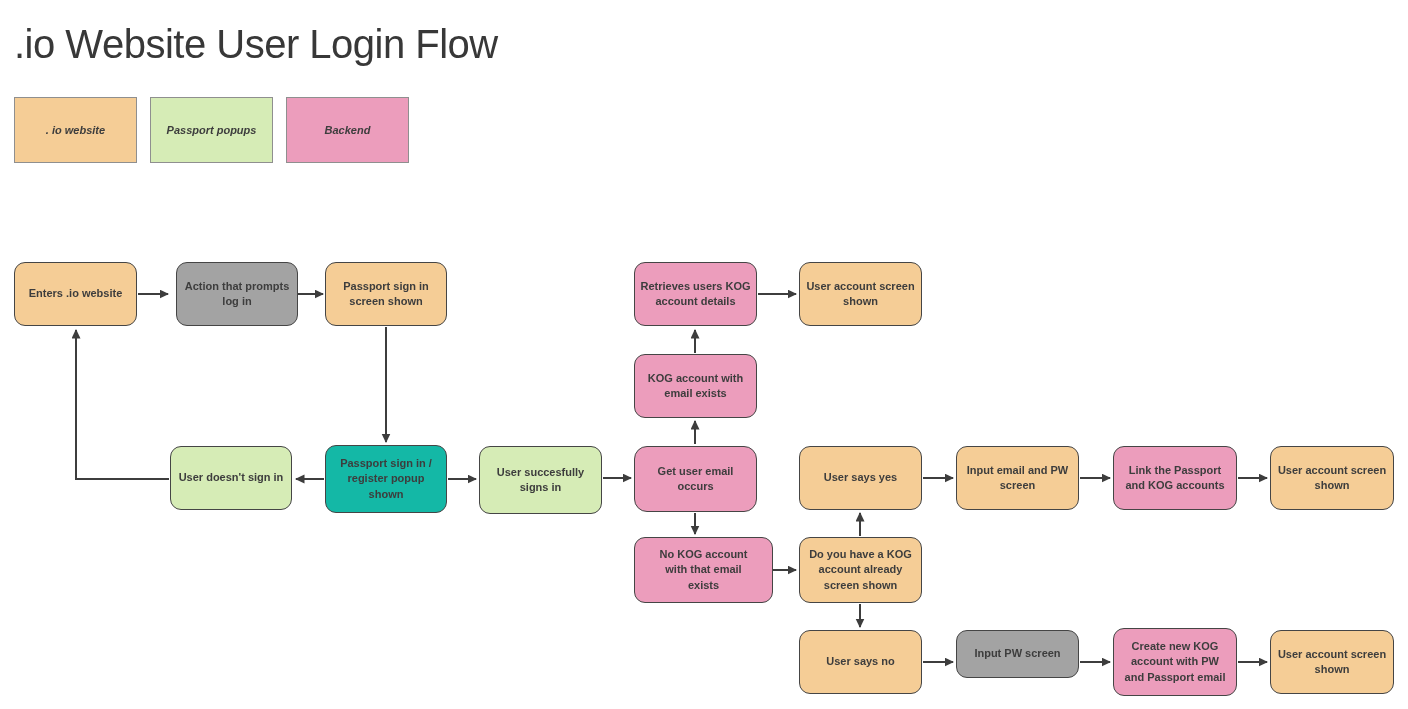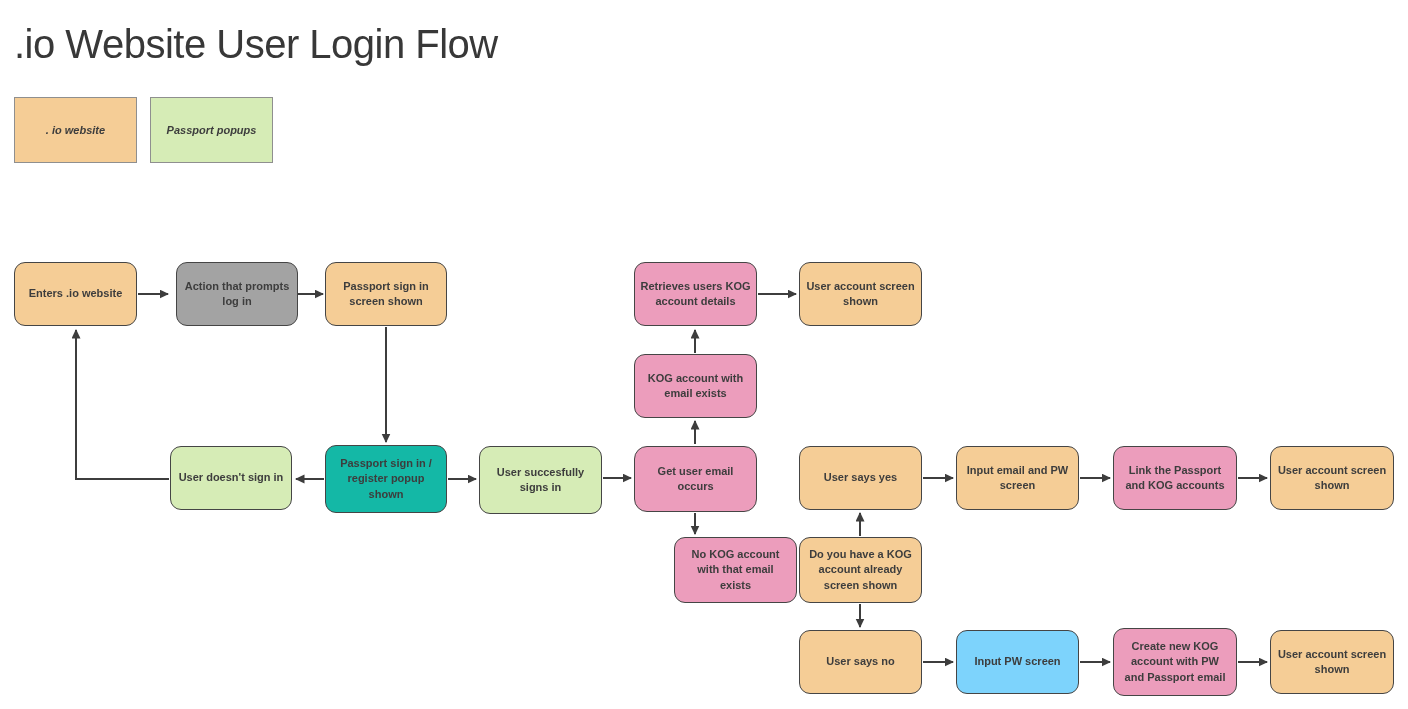--- a/index.html
+++ b/index.html
@@ -57,20 +57,21 @@
   }
 </style>
 </head>
 <body>
 
 <div class="canvas">
   <h1 class="page-title">.io Website User Login Flow</h1>
   <div class="legend">
       <div class="legend-box" style="background: rgb(245, 205, 150);">. io website</div>
       <div class="legend-box" style="background: rgb(214, 236, 182);">Passport popups</div>
+      <div class="legend-box" style="background: rgb(236, 157, 188);">Backend</div>
     </div>
   <svg class="edges" width="1408" height="709" viewBox="0 0 1408 709">
     <defs>
       <marker id="ah" markerWidth="11" markerHeight="10" refX="8.5" refY="4.5" orient="auto" markerUnits="userSpaceOnUse">
         <path d="M0,0 L9.5,4.5 L0,9 Z" fill="#3d3d3d"></path>
       </marker>
     </defs>
   <polyline points="138,294 168,294" fill="none" stroke="#3d3d3d" stroke-width="2" stroke-linejoin="miter" marker-end="url(#ah)"></polyline>
       <polyline points="293,294 323,294" fill="none" stroke="#3d3d3d" stroke-width="2" stroke-linejoin="miter" marker-end="url(#ah)"></polyline>
       <polyline points="386,327 386,442" fill="none" stroke="#3d3d3d" stroke-width="2" stroke-linejoin="miter" marker-end="url(#ah)"></polyline>
@@ -112,27 +113,27 @@
 signs in</div>
       <div class="node" style="left: 634px; top: 446px; width: 123px; height: 66px; background: rgb(236, 157, 188); border-radius: 13px;">Get user email
 occurs</div>
       <div class="node" style="left: 799px; top: 446px; width: 123px; height: 64px; background: rgb(245, 205, 150);">User says yes</div>
       <div class="node" style="left: 956px; top: 446px; width: 123px; height: 64px; background: rgb(245, 205, 150);">Input email and PW
 screen</div>
       <div class="node" style="left: 1113px; top: 446px; width: 124px; height: 64px; background: rgb(236, 157, 188);">Link the Passport
 and KOG accounts</div>
       <div class="node" style="left: 1270px; top: 446px; width: 124px; height: 64px; background: rgb(245, 205, 150);">User account screen
 shown</div>
-      <div class="node" style="left: 634px; top: 537px; width: 123px; height: 66px; background: rgb(236, 157, 188); margin-left: 40px;">No KOG account
+      <div class="node" style="left: 634px; top: 537px; width: 139px; height: 66px; background: rgb(236, 157, 188);">No KOG account
 with that email
 exists</div>
       <div class="node" style="left: 799px; top: 537px; width: 123px; height: 66px; background: rgb(245, 205, 150);">Do you have a KOG
 account already
 screen shown</div>
       <div class="node" style="left: 799px; top: 630px; width: 123px; height: 64px; background: rgb(245, 205, 150);">User says no</div>
-      <div class="node" style="left: 956px; top: 630px; width: 123px; height: 64px; background: #7dd3fc;">Input PW screen</div>
+      <div class="node" style="left: 956px; top: 630px; width: 123px; height: 48px; background: #a3a3a3;">Input PW screen</div>
       <div class="node" style="left: 1113px; top: 628px; width: 124px; height: 68px; background: rgb(236, 157, 188);">Create new KOG
 account with PW
 and Passport email</div>
       <div class="node" style="left: 1270px; top: 630px; width: 124px; height: 64px; background: rgb(245, 205, 150);">User account screen
 shown</div>
     </div>
 </div>
 
 </body></html>

